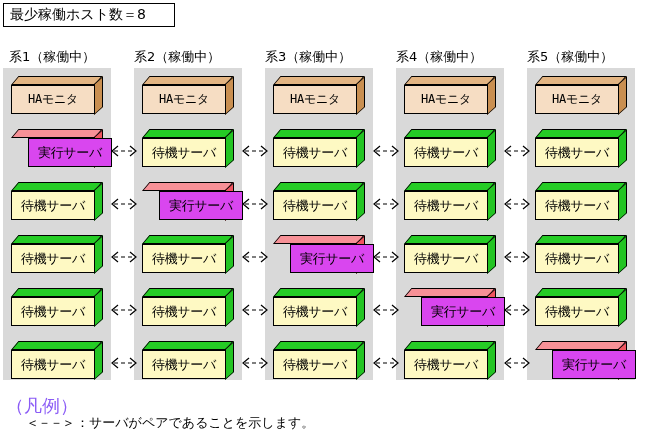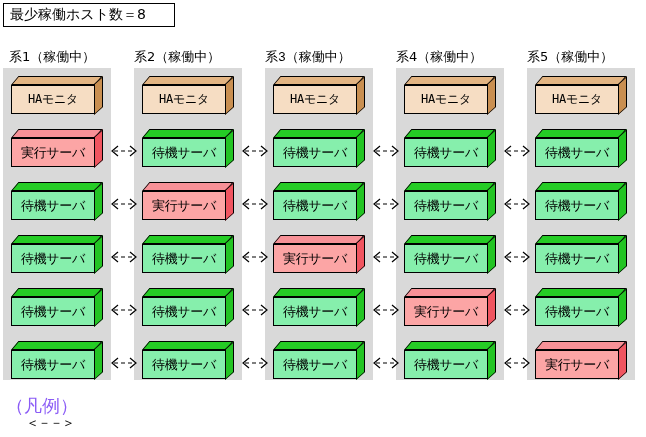--- a/index.html
+++ b/index.html
@@ -96,26 +96,26 @@
     letter-spacing: -0.3px;
   }
 
   
   .box-monitor .front { background: #f6ddc3; }
   .box-monitor .top   { background: #e3b583; }
   .box-monitor .side  { background: #c98f51; }
   .box-monitor .front { font-family: "DejaVu Sans Mono", monospace; font-size: 12px; }
 
   
-  .box-standby .front { background: #86efac; }
+  .box-standby .front { background: #fef9c3; }
   .box-standby .top   { background: #25cc25; }
   .box-standby .side  { background: #23c423; }
 
   
-  .box-active .front { background: #fca5a5; }
+  .box-active .front { background: #d946ef; margin-left: 17px; }
   .box-active .top   { background: #f79197; }
   .box-active .side  { background: #f05560; }
 
   
   .connector {
     position: absolute;
     height: 18px;
     width: 30px;
   }
   .connector svg { display: block; }
@@ -208,21 +208,21 @@
     <div class="box3d box-standby" style="left: 142px; top: 288px;">
       <div class="top"></div>
       <div class="side"></div>
       <div class="front">待機サーバ</div>
     </div>
     <div class="box3d box-standby" style="left: 142px; top: 341px;">
       <div class="top"></div>
       <div class="side"></div>
       <div class="front">待機サーバ</div>
     </div>
-    <div class="col-header" style="left: 265px; font-family: Liberation Mono, monospace;">系3（稼働中）</div>
+    <div class="col-header" style="left: 265px;">系3（稼働中）</div>
     <div class="panel" style="left: 265px; top: 68px;"></div>
     <div class="box3d box-monitor" style="left: 273px; top: 76px;">
       <div class="top"></div>
       <div class="side"></div>
       <div class="front">HAモニタ</div>
     </div>
     <div class="box3d box-standby" style="left: 273px; top: 129px;">
       <div class="top"></div>
       <div class="side"></div>
       <div class="front">待機サーバ</div>
@@ -449,13 +449,14 @@
         <line x1="5" y1="9" x2="25" y2="9" stroke="#000" stroke-width="1.2" stroke-dasharray="4,3"></line>
         <polyline points="9,4 3,9 9,14" fill="none" stroke="#000" stroke-width="1.2"></polyline>
         <polyline points="21,4 27,9 21,14" fill="none" stroke="#000" stroke-width="1.2"></polyline>
       </svg>
     </div>
   </div>
 
 <div id="legend-title">（凡例）</div>
 <div id="legend-row">
   <span id="legend-arrow-glyph">＜－－＞</span>
+  <span>：サーバがペアであることを示します。</span>
 </div>
 
 </body></html>

